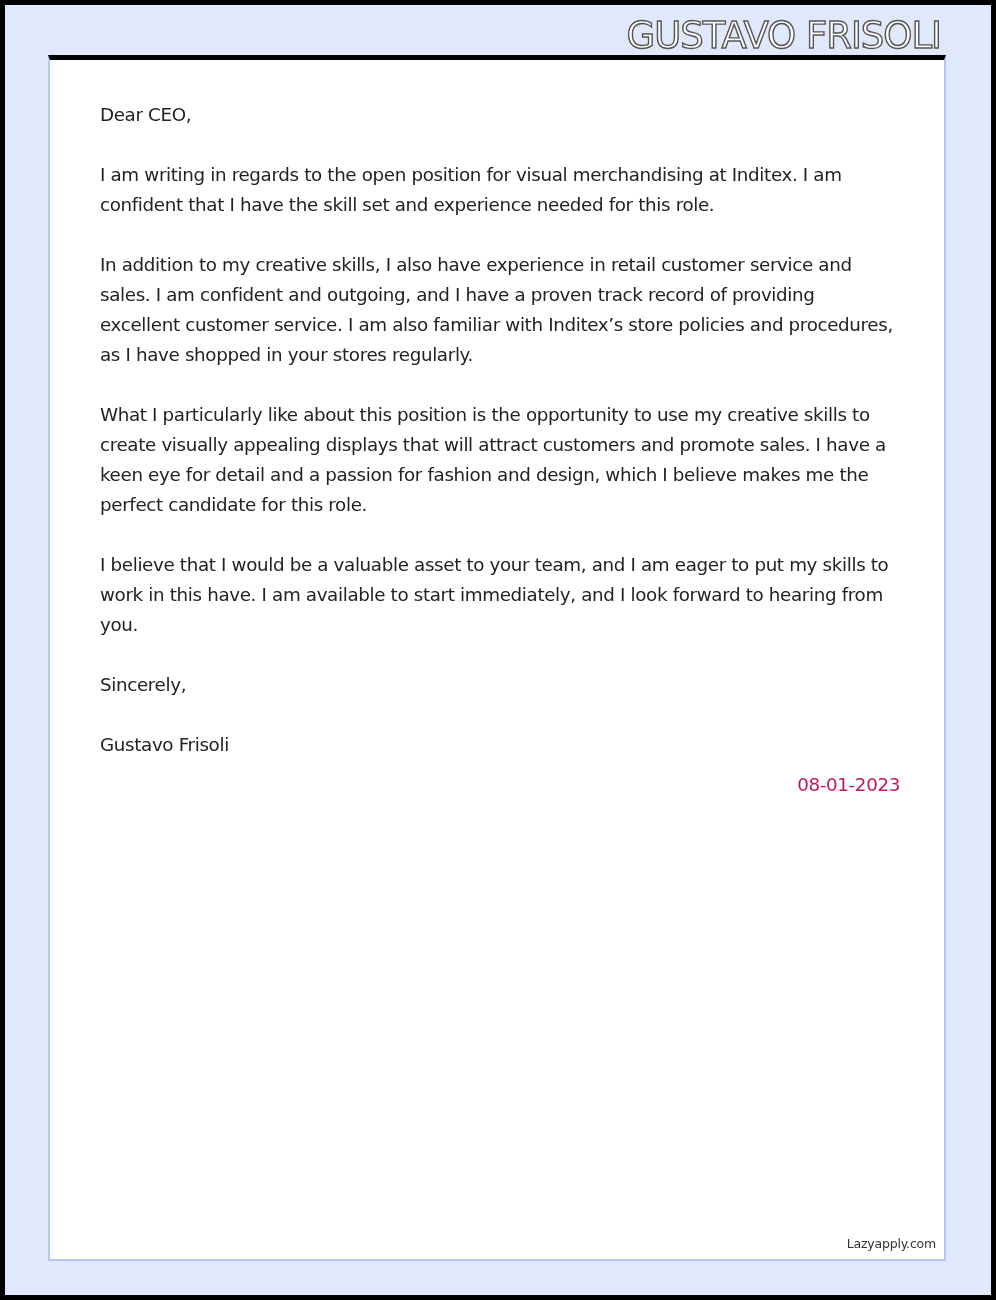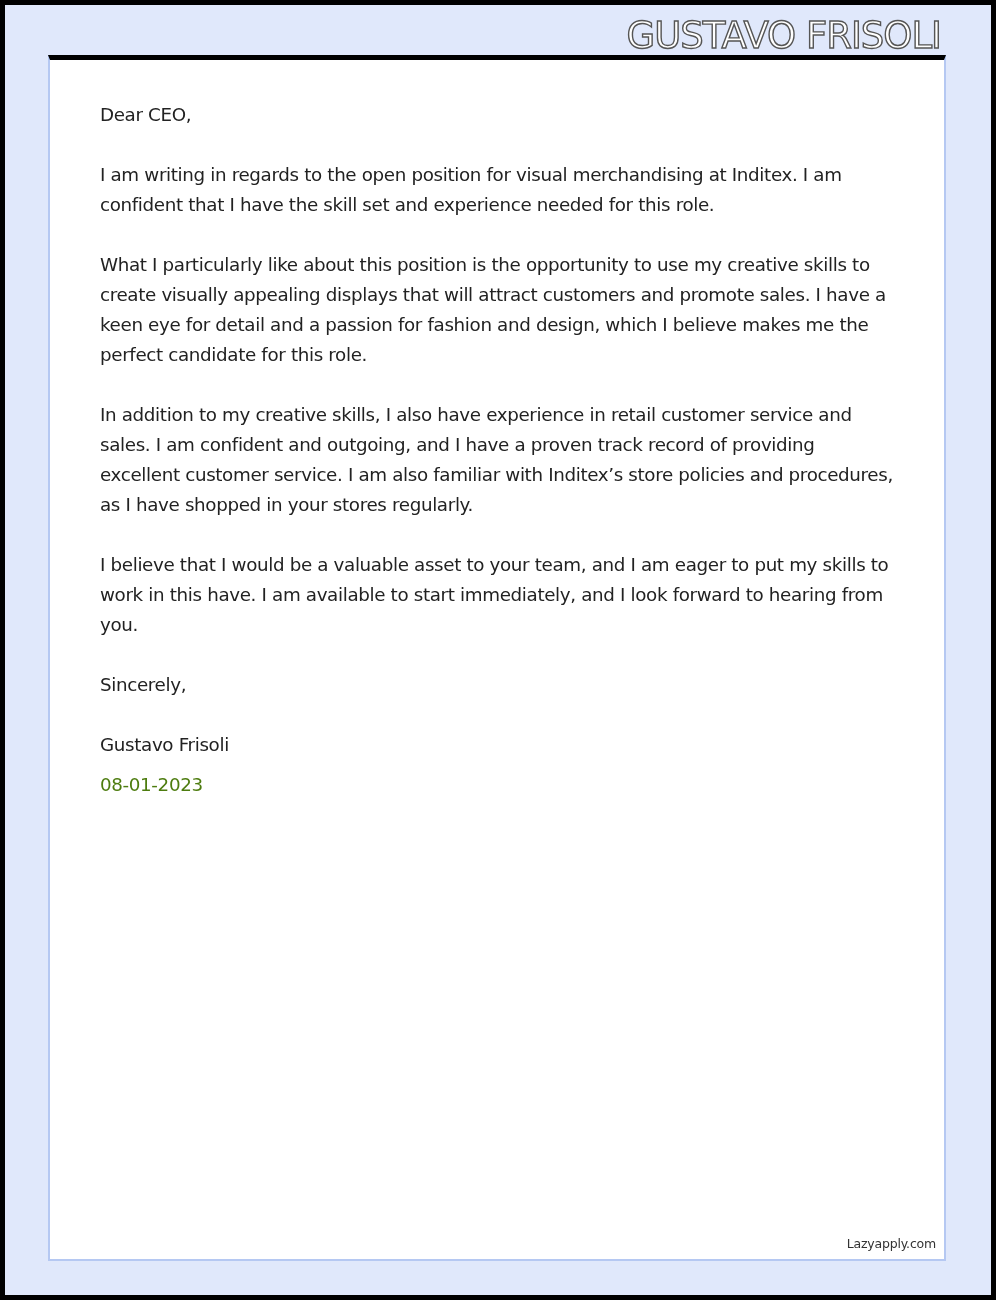--- a/index.html
+++ b/index.html
@@ -34,39 +34,39 @@
   .letter {
     position: absolute;
     left: 50px; top: 40px; width: 800px;
     font-size: 18.3px;
     line-height: 30px;
     color: #222;
     letter-spacing: -0.35px;
   }
   .letter p { margin: 0 4px 30px 0; }
   .letter .sig { margin-bottom: 10px; }
-  .letter .date { color: #4d7c0f; margin: 0; }
+  .letter .date { color: #be185d; margin: 0; text-align: right; }
   .footer {
     position: absolute;
     right: 8px; bottom: 8px;
     font-size: 12.5px;
     color: #333;
     letter-spacing: -0.2px;
   }
 </style>
 </head>
 <body>
 
 <div class="header-name">GUSTAVO FRISOLI</div>
 
 <div class="card">
   <div class="letter">
     <p>Dear CEO,</p>
     <p>I am writing in regards to the open position for visual merchandising at Inditex. I am confident that I have the skill set and experience needed for this role.</p>
+    <p>In addition to my creative skills, I also have experience in retail customer service and sales. I am confident and outgoing, and I have a proven track record of providing excellent customer service. I am also familiar with Inditex’s store policies and procedures, as I have shopped in your stores regularly.</p>
     <p>What I particularly like about this position is the opportunity to use my creative skills to create visually appealing displays that will attract customers and promote sales. I have a keen eye for detail and a passion for fashion and design, which I believe makes me the perfect candidate for this role.</p>
-    <p>In addition to my creative skills, I also have experience in retail customer service and sales. I am confident and outgoing, and I have a proven track record of providing excellent customer service. I am also familiar with Inditex’s store policies and procedures, as I have shopped in your stores regularly.</p>
     <p>I believe that I would be a valuable asset to your team, and I am eager to put my skills to work in this have. I am available to start immediately, and I look forward to hearing from you.</p>
     <p>Sincerely,</p>
     <p class="sig">Gustavo Frisoli</p>
     <p class="date">08-01-2023</p>
   </div>
   <div class="footer">Lazyapply.com</div>
 </div>
 
 </body></html>

